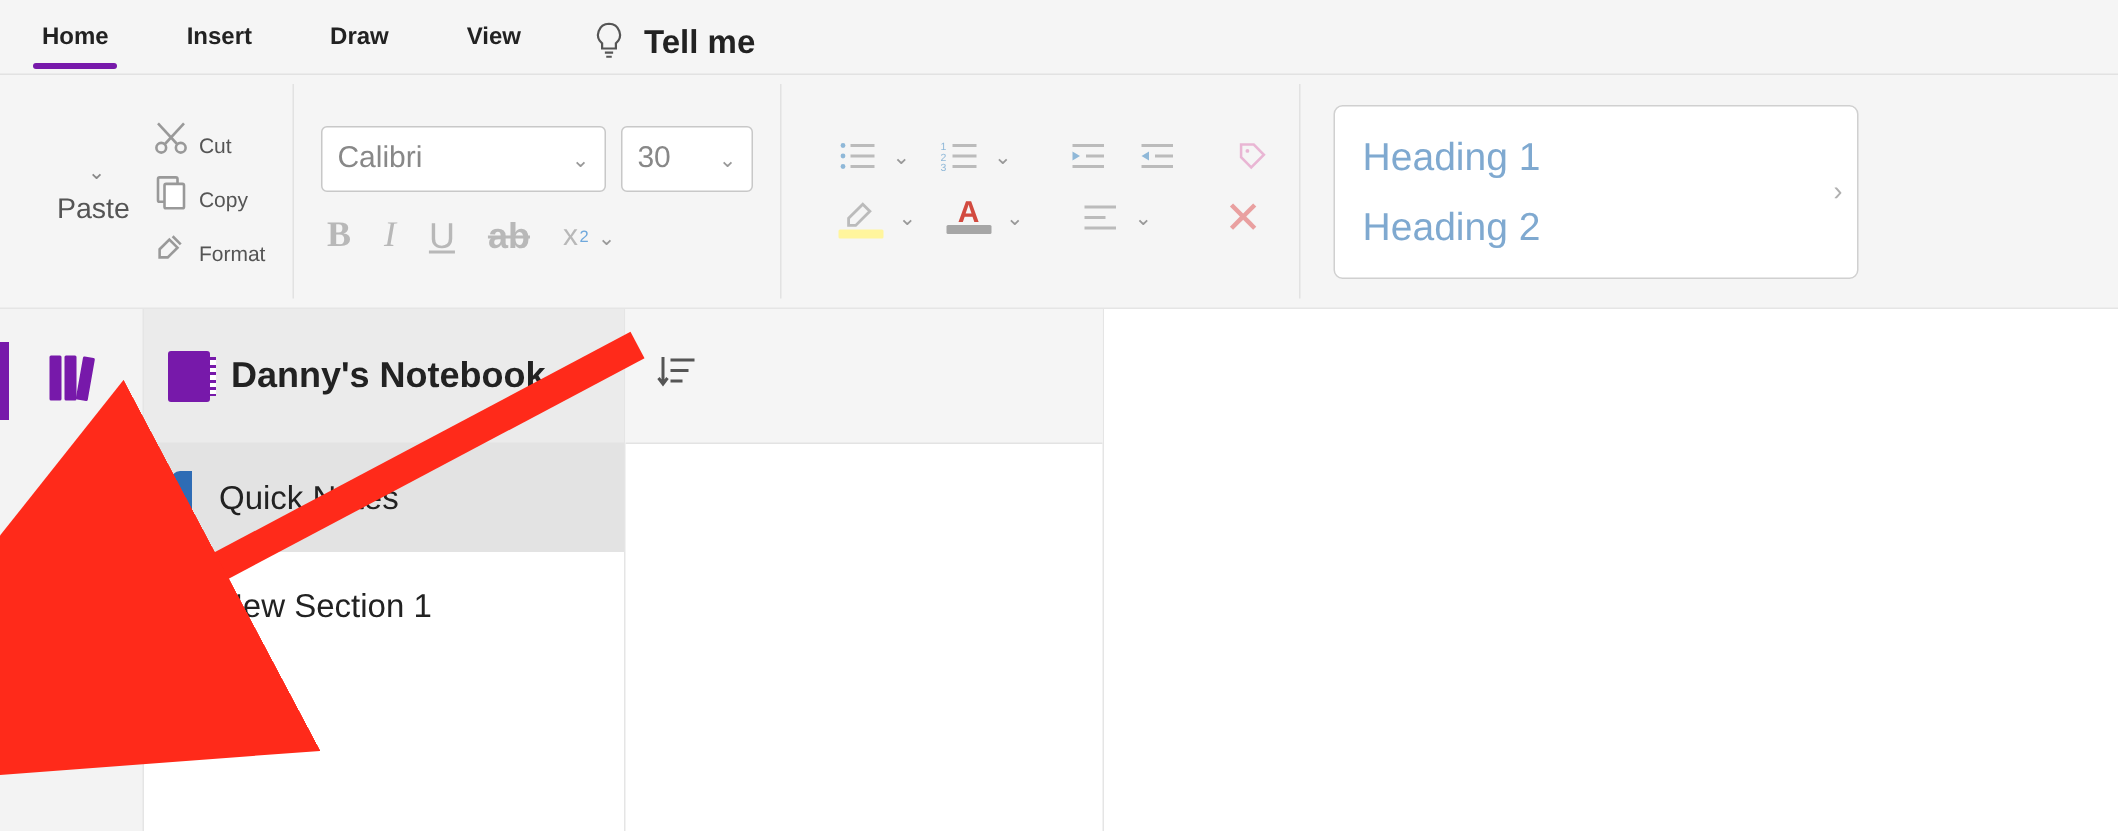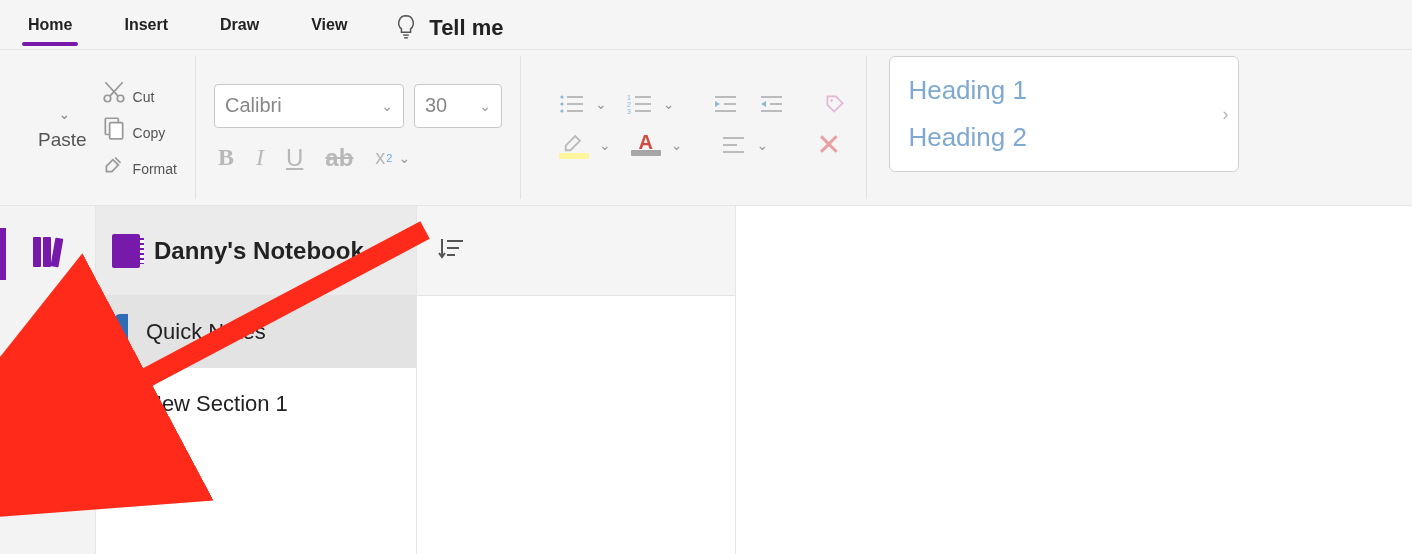--- a/index.html
+++ b/index.html
@@ -45,21 +45,21 @@
   .prow { display:flex; gap:20px; align-items:center;}
   .pbtn { color:#b8b8b8; cursor:pointer; display:flex; align-items:center; gap:4px;}
   .pbtn svg { width:26px; height:22px; }
   .highlight-under { width:30px; height:6px; background:#fff59d; display:inline-block; border-radius:1px;}
   .fontcolor-under { width:30px; height:6px; background:#a6a6a6; display:inline-block; border-radius:1px;}
   .fontcolor-a { color:#d24a3f; font-weight:700; }
 
   .tag-icon { color:#f3c6e0;}
   .delete-x { color:#e9a0a0; font-size:30px; font-weight:300;}
 
-  .styles { display:flex; padding:0 0 0 22px;}
+  .styles { display:flex; align-items:center; padding:0 0 0 22px;}
   .styles-box { background:#fff; border:1px solid #d0d0d0; border-radius:6px; width:350px; height:116px; display:flex; flex-direction:column; justify-content:center; padding:8px 18px; position:relative;}
   .style-item { font-size:26px; color:#7fa9d0; padding:8px 0; cursor:pointer;}
   .style-expand { position:absolute; right:10px; top:50%; transform:translateY(-50%); color:#b0b0b0; font-size:18px;}
 
   
   .content { display:flex; flex:1; min-height:0; background:#fff;}
   .rail { width:96px; background:#f3f3f3; border-right:1px solid #e5e5e5; display:flex; flex-direction:column; align-items:center; padding-top:18px; gap:54px; position:relative;}
   .rail-item { width:96px; height:60px; display:flex; align-items:center; justify-content:center; cursor:pointer;}
   .rail-item.active { position:relative;}
   .rail-item.active::before { content:''; position:absolute; left:0; top:4px; bottom:4px; width:6px; background:#7719AA;}

